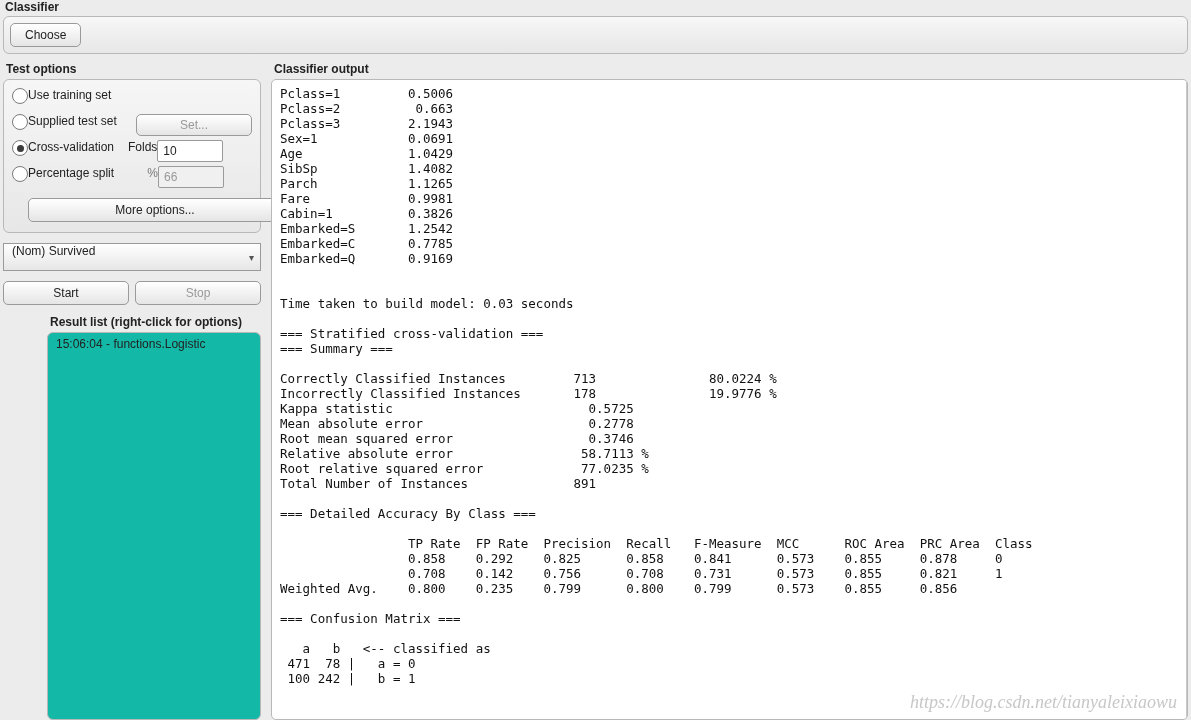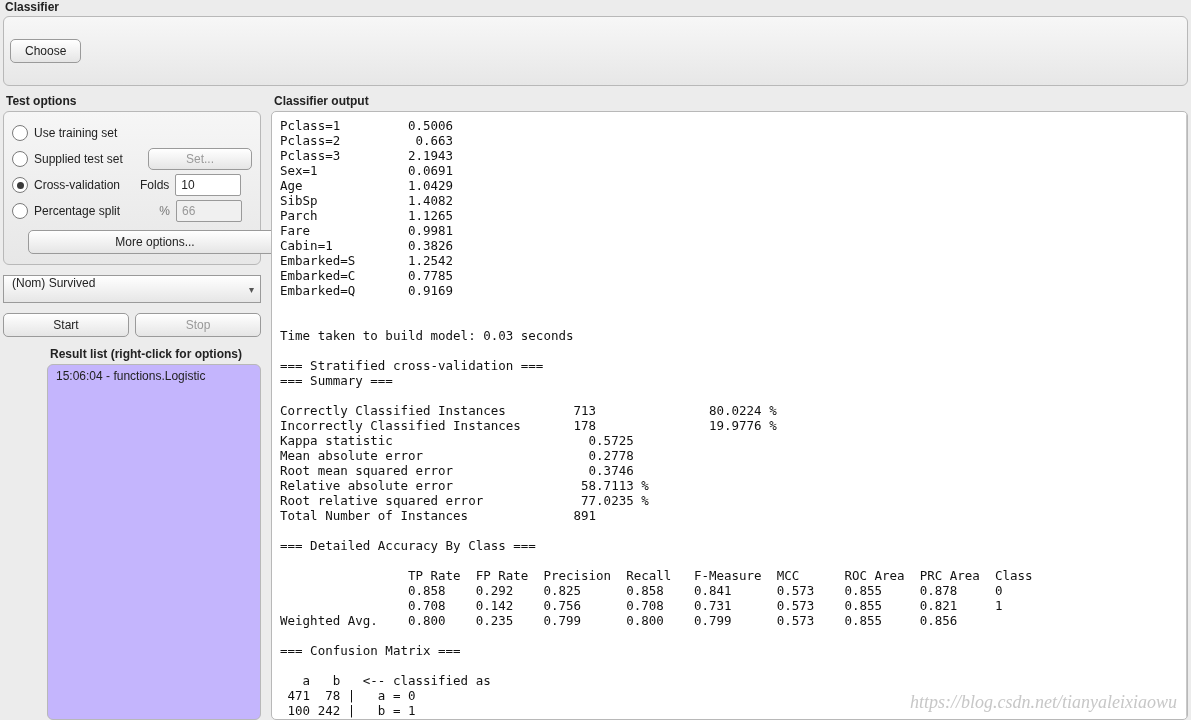--- a/index.html
+++ b/index.html
@@ -1,48 +1,48 @@
 <!DOCTYPE html>
 <html><head>
 <meta charset="utf-8">
 <style>
   html,body{margin:0;padding:0;width:1191px;height:720px;background:#ececec;font-family:"Lucida Grande","Segoe UI",Arial,sans-serif;font-size:12px;color:#222;overflow:hidden;}
   .section-title{font-size:12px;font-weight:bold;color:#222;margin:0 0 3px 3px;}
   .root{display:flex;flex-direction:column;height:100%;}
   
   .top-group{margin:0 3px 8px 3px;}
   .top-group .group-title{font-weight:bold;font-size:12px;margin:0 0 2px 2px;}
-  .classifier-row{display:flex;align-items:stretch;gap:6px;padding:22px 6px;border:1px solid #b8b8b8;border-radius:6px;background:linear-gradient(#f7f7f7,#e7e7e7);}
+  .classifier-row{display:flex;align-items:stretch;gap:6px;padding:6px 6px;border:1px solid #b8b8b8;border-radius:6px;background:linear-gradient(#f7f7f7,#e7e7e7);}
   .btn{border:1px solid #9a9a9a;border-radius:5px;background:linear-gradient(#ffffff,#e5e5e5);padding:4px 14px;font-size:12px;color:#222;cursor:pointer;user-select:none;display:inline-flex;align-items:center;justify-content:center;}
   .btn.small{padding:3px 18px;}
   .btn.disabled{color:#999;cursor:default;}
   .config-field{flex:1;border:1px solid #9a9a9a;border-radius:3px;background:#fff;padding:4px 6px;font-family:inherit;font-size:12px;}
   
   .cols{display:flex;gap:10px;padding:0 3px;flex:1;min-height:0;}
   .left{width:258px;display:flex;flex-direction:column;gap:10px;}
   .right{flex:1;display:flex;flex-direction:column;min-width:0;}
   
   .test-box{border:1px solid #b8b8b8;border-radius:6px;background:linear-gradient(#f6f6f6,#e7e7e7);padding:8px 8px 10px 8px;}
-  .opt-row{display:flex;align-items:center;gap:6px;height:26px;}
+  .opt-row{display:flex;align-items:flex-start;height:26px;}
   .radio{width:14px;height:14px;border:1px solid #7a7a7a;border-radius:50%;background:#fff;display:inline-flex;align-items:center;justify-content:center;}
   .radio.sel::after{content:"";width:7px;height:7px;border-radius:50%;background:#3a3a3a;}
   .opt-label{flex:0 0 auto;}
   .field-mini{width:54px;height:20px;border:1px solid #9a9a9a;border-radius:2px;background:#fff;padding:0 5px;font-size:12px;display:flex;align-items:center;}
   .field-mini.dis{background:#f0f0f0;color:#999;}
   .smalltxt{color:#777;font-size:12px;}
   .more-row{margin-top:6px;margin-left:16px;}
   .more-btn{width:100%;}
   
   .combo{position:relative;border:1px solid #9a9a9a;border-radius:0;background:linear-gradient(#ffffff,#e6e6e6);height:26px;display:flex;align-items:flex-start;padding:0 24px 0 8px;}
   .combo .chev{position:absolute;right:6px;top:50%;transform:translateY(-50%);color:#555;font-size:10px;}
   
   .ss-row{display:flex;gap:6px;}
   .ss-row .btn{flex:1;}
   
-  .result-box{flex:1;border:1px solid #b8b8b8;border-radius:6px;background:#c4b5fd;min-height:40px;overflow:auto;}
+  .result-box{flex:1;border:1px solid #b8b8b8;border-radius:6px;background:#14b8a6;min-height:40px;overflow:auto;}
   .result-item{padding:4px 8px;}
   
   .output-wrap{flex:1;display:flex;flex-direction:column;min-height:0;justify-content:center;}
   .output-box{flex:1;border:1px solid #b8b8b8;border-radius:5px;background:#fff;padding:6px 6px 0 8px;overflow:auto;position:relative;}
   .output-text{white-space:pre;font-family:Menlo,Consolas,"Lucida Console",monospace;font-size:12.5px;line-height:15px;color:#111;}
   
   .edge{position:absolute;right:0;top:0;bottom:0;width:1px;background:#c9c9c9;}
   .watermark{position:absolute;right:10px;bottom:6px;color:#c7c7c7;font-size:18px;font-style:italic;font-family:Georgia,serif;pointer-events:none;}
 </style>
 </head>

